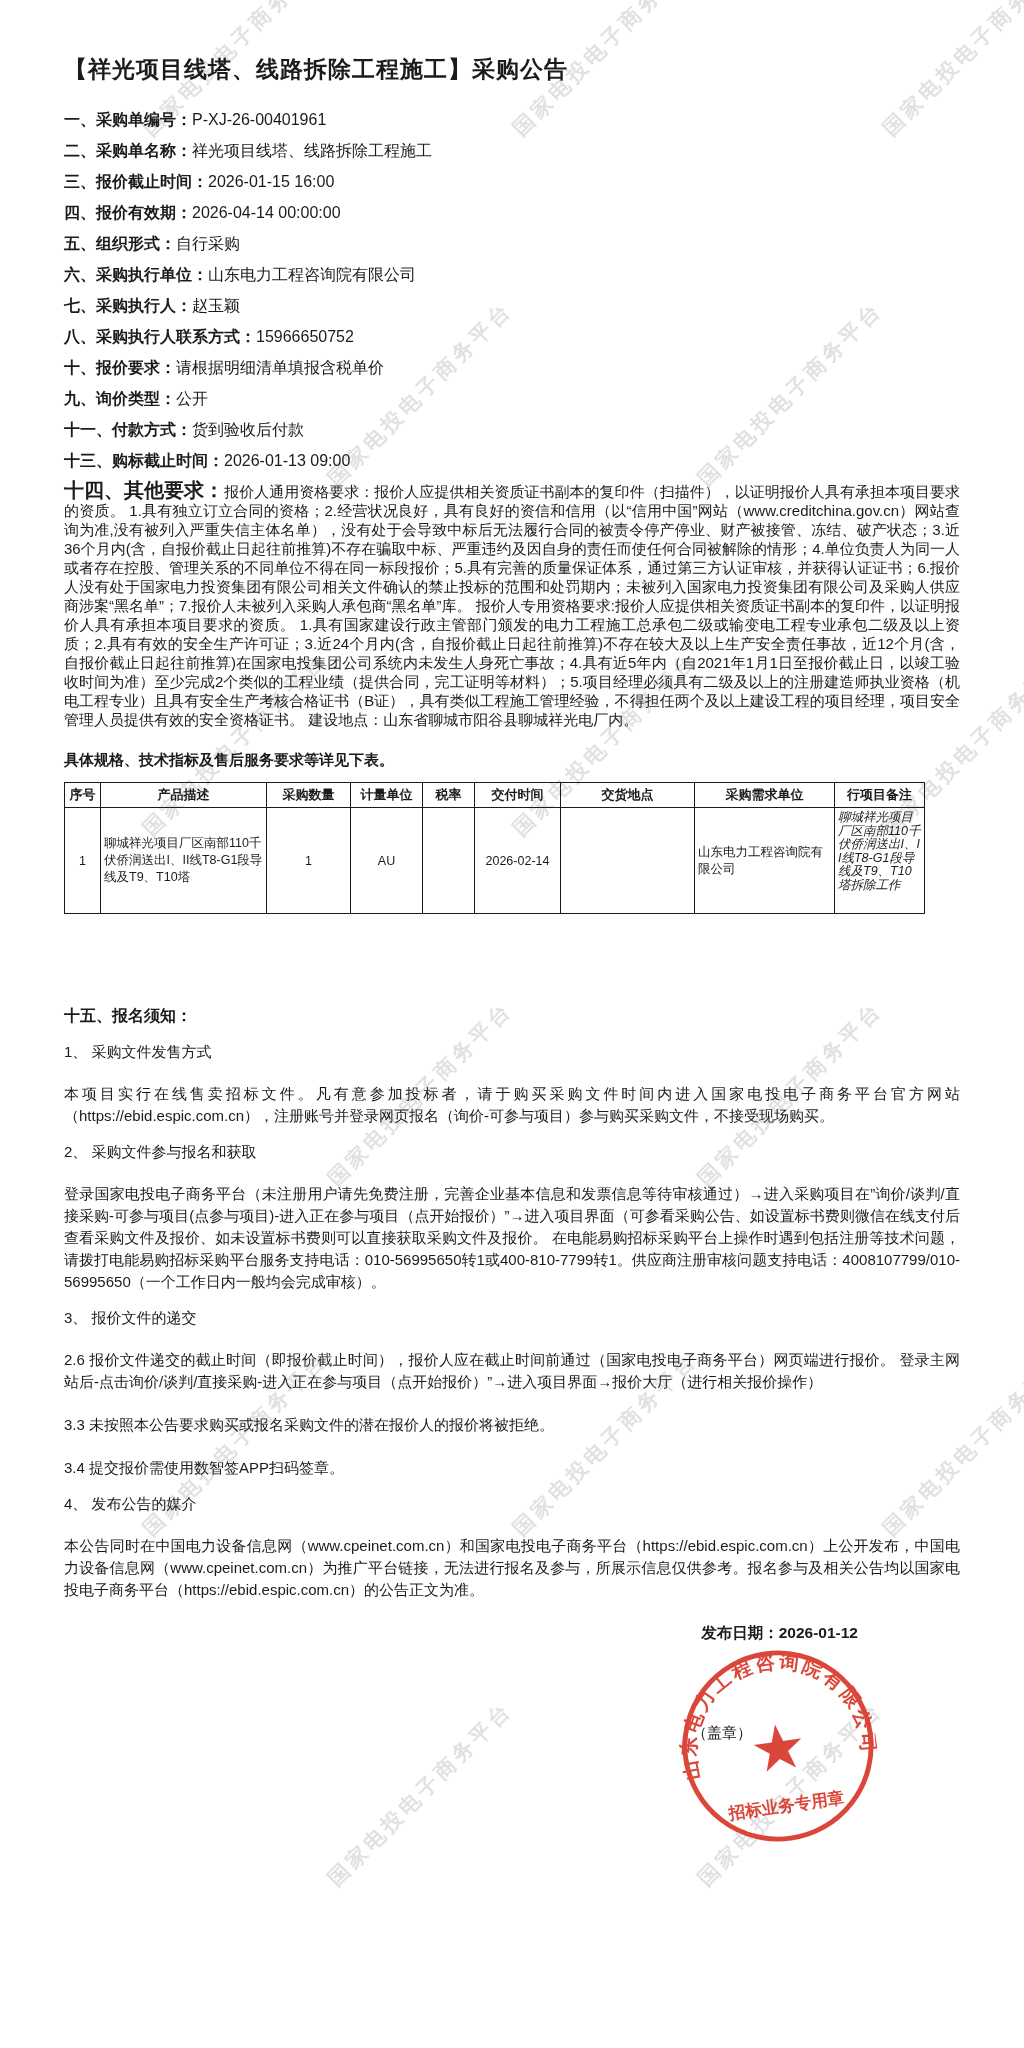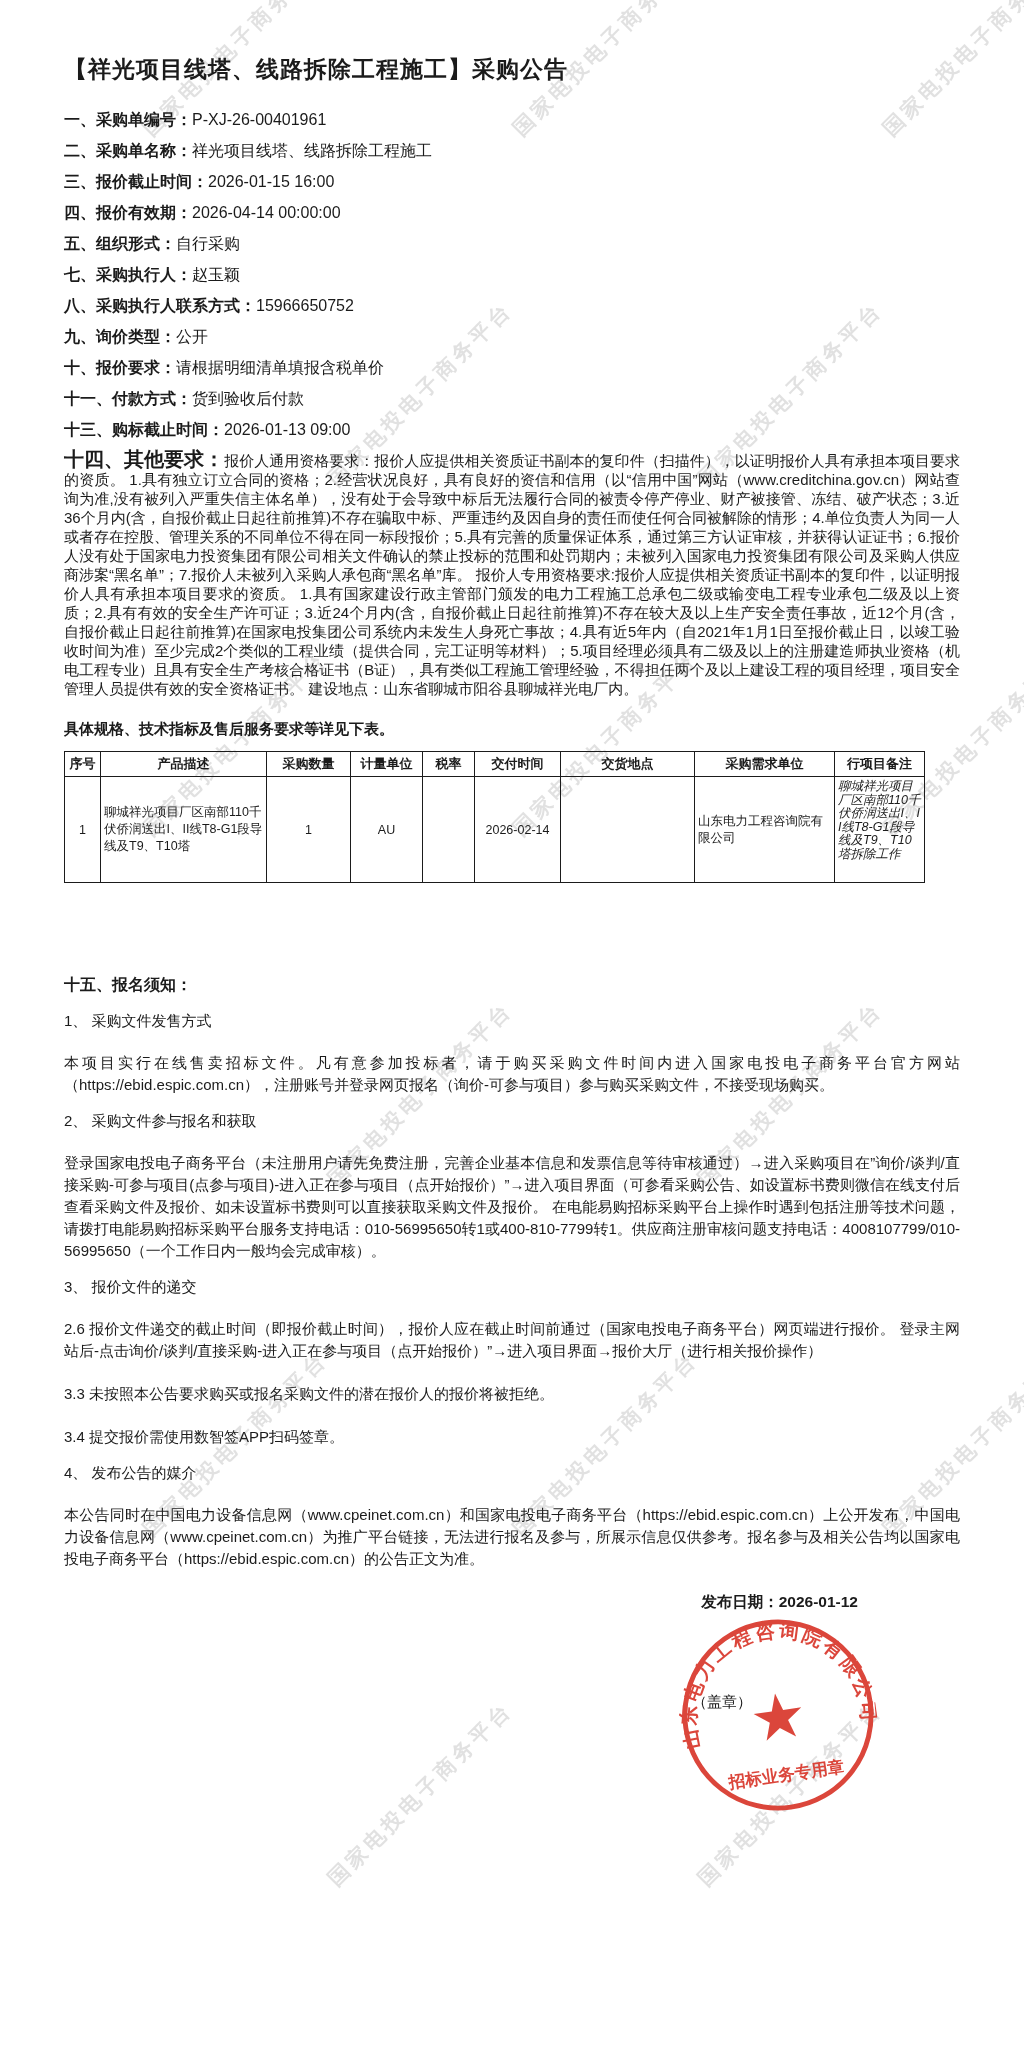--- a/index.html
+++ b/index.html
@@ -75,30 +75,33 @@
   <div class="field">
     <span class="lab">三、报价截止时间：</span><span>2026-01-15 16:00</span>
   </div>
   <div class="field">
     <span class="lab">四、报价有效期：</span><span>2026-04-14 00:00:00</span>
   </div>
   <div class="field">
     <span class="lab">五、组织形式：</span><span>自行采购</span>
   </div>
   <div class="field">
+    <span class="lab">六、采购执行单位：</span><span>山东电力工程咨询院有限公司</span>
+  </div>
+  <div class="field">
     <span class="lab">七、采购执行人：</span><span>赵玉颖</span>
   </div>
   <div class="field">
     <span class="lab">八、采购执行人联系方式：</span><span>15966650752</span>
   </div>
   <div class="field">
-    <span class="lab">九、询价类型：</span><span>公开</span>
+    <span class="lab">十、报价要求：</span><span>请根据明细清单填报含税单价</span>
   </div>
   <div class="field">
-    <span class="lab">十、报价要求：</span><span>请根据明细清单填报含税单价</span>
+    <span class="lab">九、询价类型：</span><span>公开</span>
   </div>
   <div class="field">
     <span class="lab">十一、付款方式：</span><span>货到验收后付款</span>
   </div>
   <div class="field">
     <span class="lab">十三、购标截止时间：</span><span>2026-01-13 09:00</span>
   </div>
 
   <div class="other">
     <span class="lab">十四、其他要求：</span><span>报价人通用资格要求：报价人应提供相关资质证书副本的复印件（扫描件），以证明报价人具有承担本项目要求的资质。 1.具有独立订立合同的资格；2.经营状况良好，具有良好的资信和信用（以“信用中国”网站（www.creditchina.gov.cn）网站查询为准,没有被列入严重失信主体名单），没有处于会导致中标后无法履行合同的被责令停产停业、财产被接管、冻结、破产状态；3.近36个月内(含，自报价截止日起往前推算)不存在骗取中标、严重违约及因自身的责任而使任何合同被解除的情形；4.单位负责人为同一人或者存在控股、管理关系的不同单位不得在同一标段报价；5.具有完善的质量保证体系，通过第三方认证审核，并获得认证证书；6.报价人没有处于国家电力投资集团有限公司相关文件确认的禁止投标的范围和处罚期内；未被列入国家电力投资集团有限公司及采购人供应商涉案“黑名单”；7.报价人未被列入采购人承包商“黑名单”库。 报价人专用资格要求:报价人应提供相关资质证书副本的复印件，以证明报价人具有承担本项目要求的资质。 1.具有国家建设行政主管部门颁发的电力工程施工总承包二级或输变电工程专业承包二级及以上资质；2.具有有效的安全生产许可证；3.近24个月内(含，自报价截止日起往前推算)不存在较大及以上生产安全责任事故，近12个月(含，自报价截止日起往前推算)在国家电投集团公司系统内未发生人身死亡事故；4.具有近5年内（自2021年1月1日至报价截止日，以竣工验收时间为准）至少完成2个类似的工程业绩（提供合同，完工证明等材料）；5.项目经理必须具有二级及以上的注册建造师执业资格（机电工程专业）且具有安全生产考核合格证书（B证），具有类似工程施工管理经验，不得担任两个及以上建设工程的项目经理，项目安全管理人员提供有效的安全资格证书。 建设地点：山东省聊城市阳谷县聊城祥光电厂内。</span>

